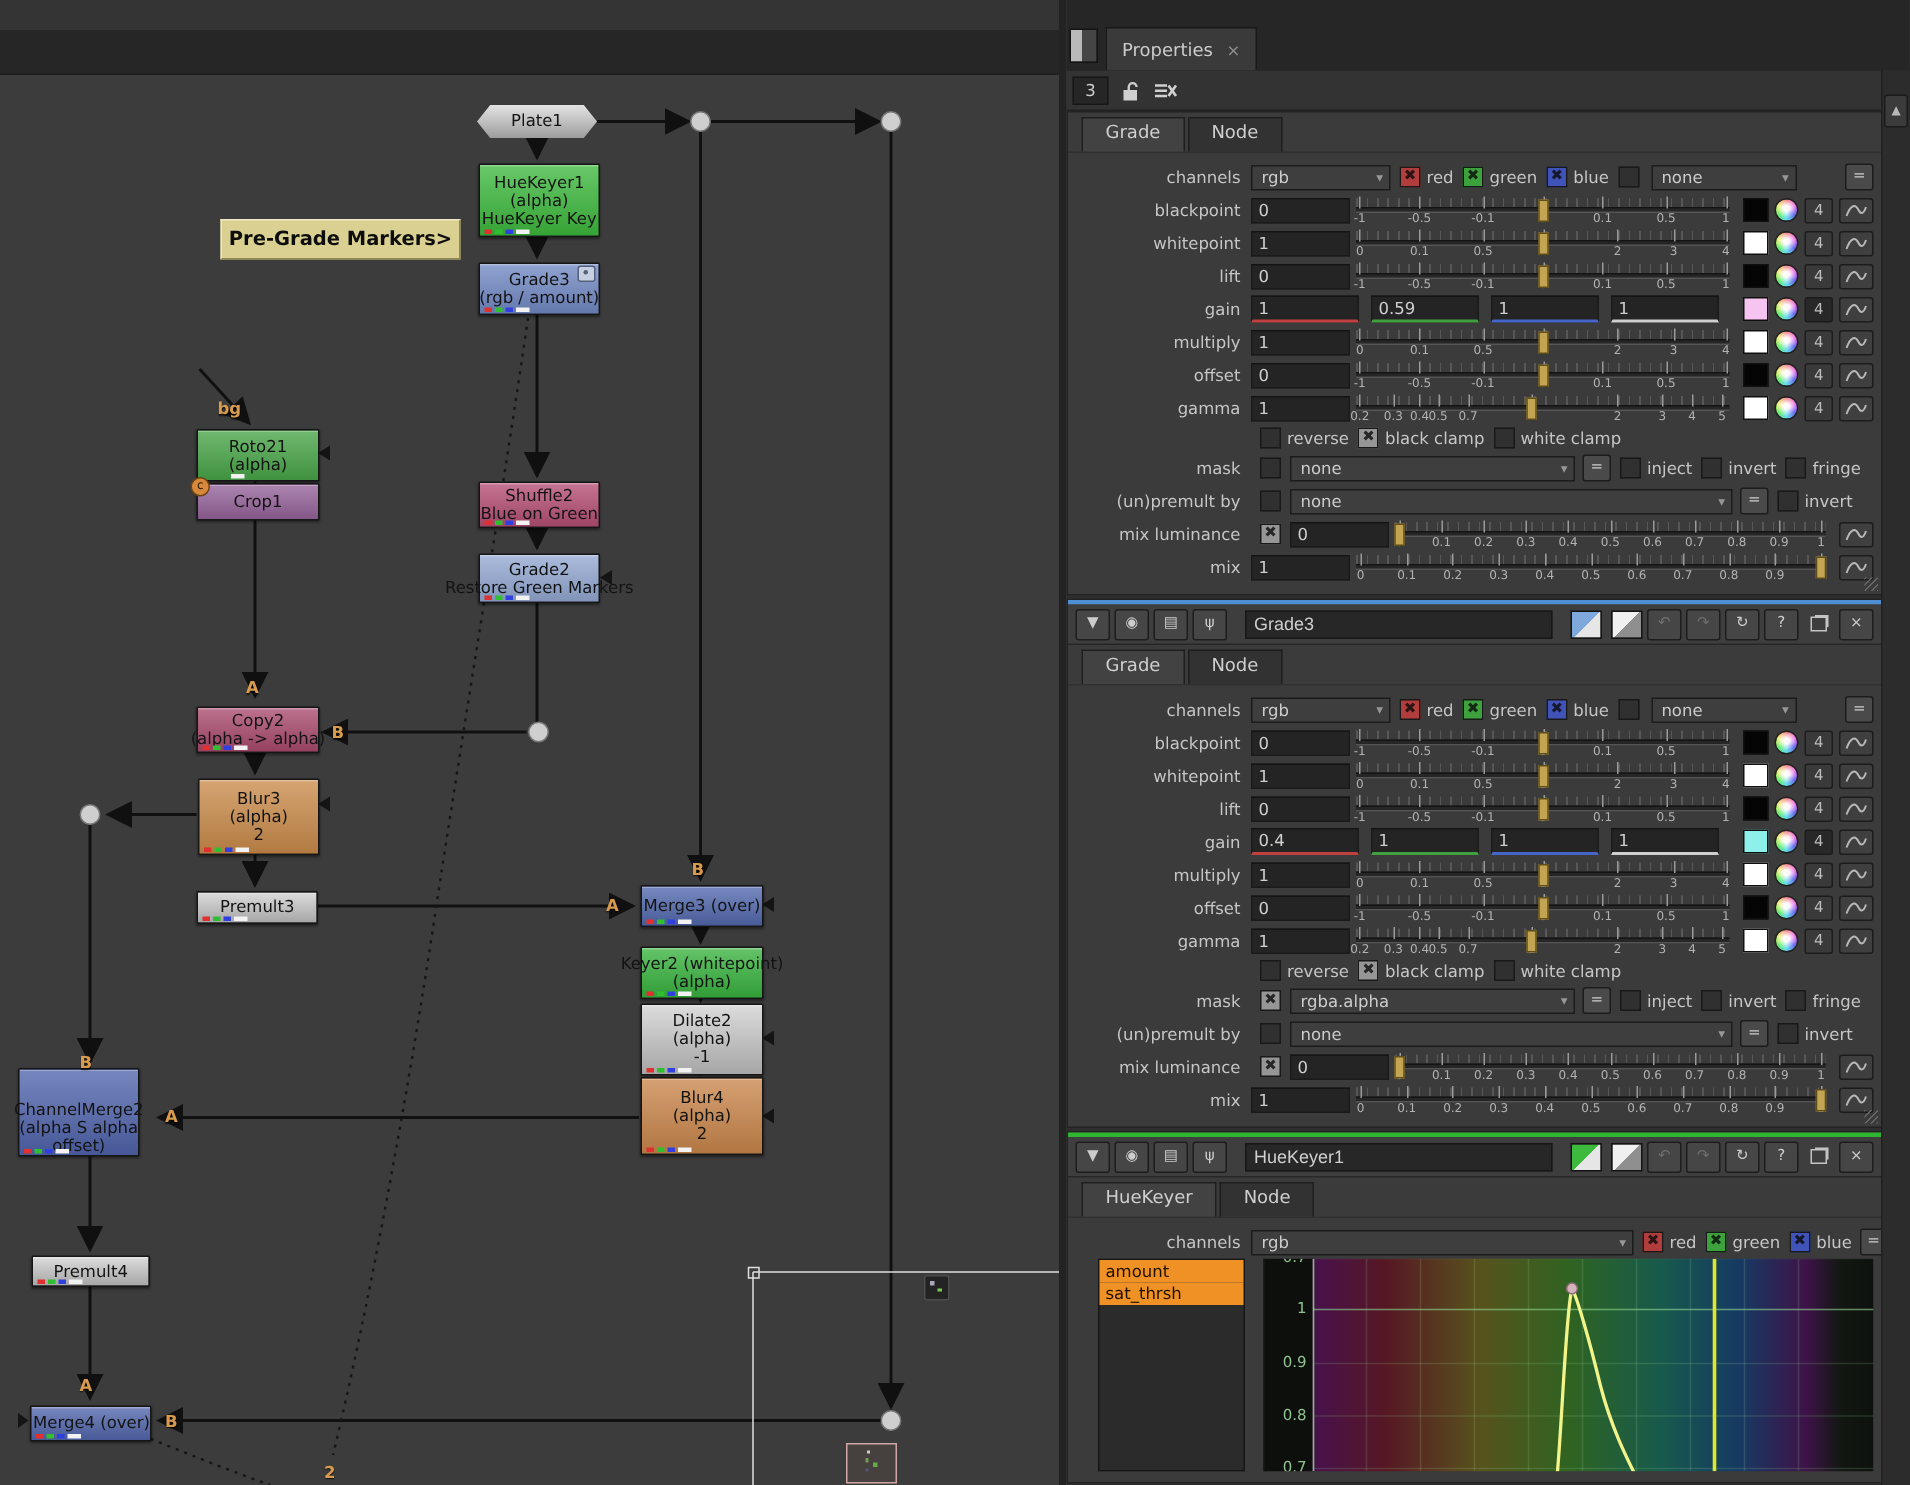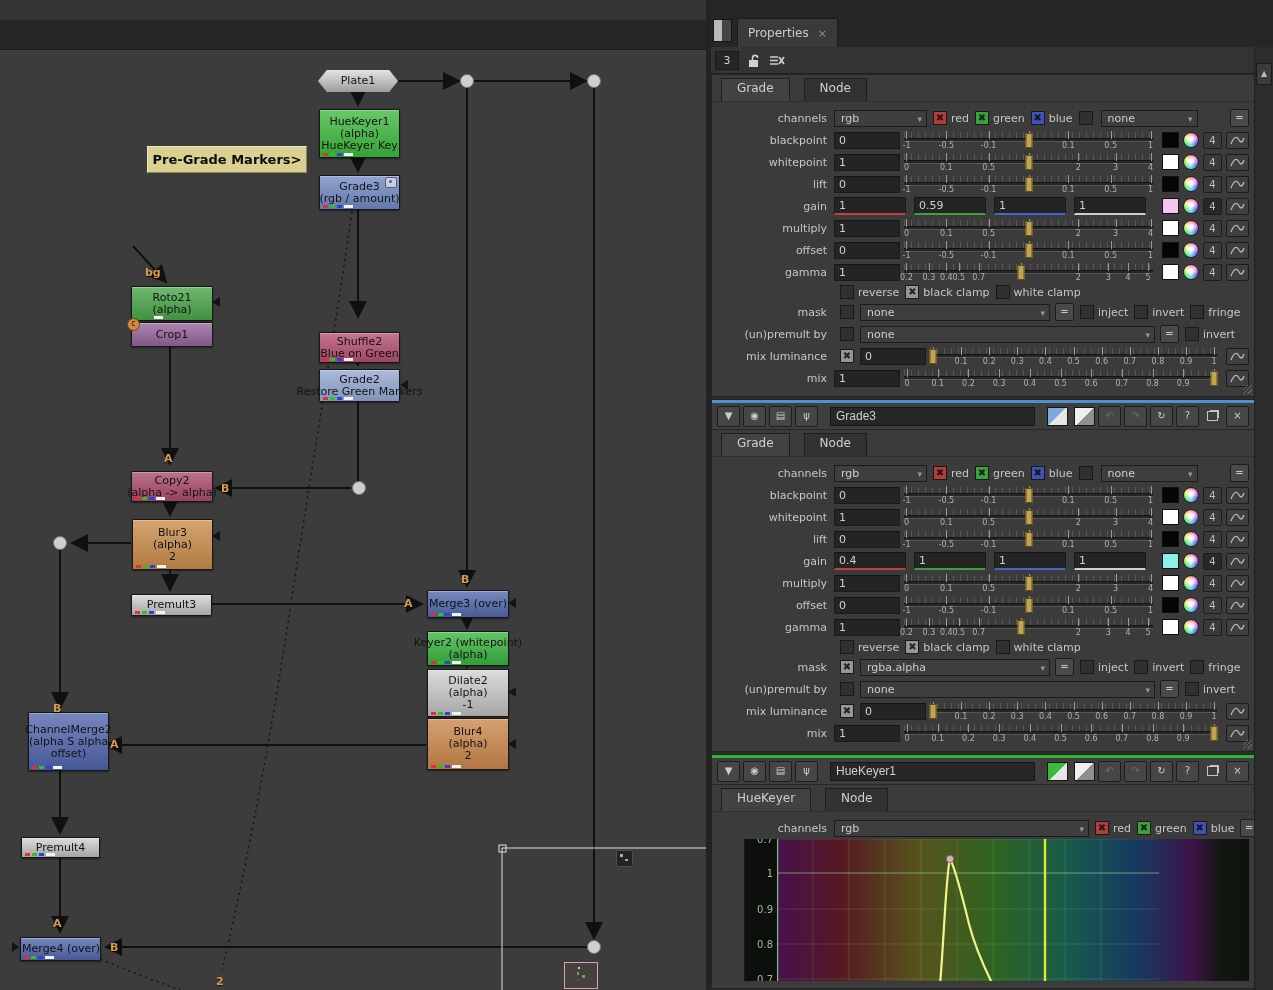--- a/index.html
+++ b/index.html
@@ -52,21 +52,21 @@
   .panel{background:#3b3b3b;border:1px solid #232323;margin-bottom:2px;position:relative;}
   .accent{height:3px;}
   .ptitle{height:26px;background:#3e3e3e;border-bottom:1px solid #272727;display:flex;align-items:center;padding:0 5px;gap:3px;}
   .tbtn{width:21px;height:19px;background:#464646;border:1px solid #1d1d1d;border-radius:2px;color:#cccccc;
     font-size:10px;text-align:center;line-height:18px;flex:none;}
   .tbtn.dim{color:#6f6f6f;}
   .nameinput{flex:1;height:17px;background:#272727;border:1px solid #171717;color:#cfcfcf;font-size:12px;
     padding:0 5px;margin:0 9px;min-width:0;}
   .cbtn{width:19px;height:17px;border:1px solid #141414;flex:none;}
   .winicon{width:9px;height:8px;border:1px solid #c4c4c4;margin:0 5px;flex:none;box-shadow:2px -2px 0 -1px #c4c4c4;}
-  .ptabs{height:23px;padding:3px 0 0 9px;border-bottom:1px solid #303030;display:flex;gap:14px;}
+  .ptabs{height:23px;padding:3px 0 0 9px;border-bottom:1px solid #303030;display:flex;gap:2px;}
   .ptab{padding:2px 15px 3px;font-size:12px;color:#cfcfcf;border:1px solid #1e1e1e;border-bottom:none;background:#323232;}
   .ptab.active{background:#424242;}
   .pbody{padding:5px 5px 7px 3px;}
 
   .row{display:flex;align-items:center;height:22px;font-size:11px;color:#c6c6c6;}
   .row.h18{height:18px;}
   .rlabel{width:112px;text-align:right;padding-right:7px;flex:none;white-space:nowrap;}
   .field{width:56px;height:15px;background:#242424;border:1px solid #1a1a1a;border-top-color:#141414;color:#cfcfcf;
     font-size:11px;font-family:"DejaVu Sans",sans-serif;padding:0 4px;flex:none;}
   .field.wide{width:62px;}
@@ -197,21 +197,21 @@
           <span>Roto21</span>
           <span>(alpha)</span>
           <div class="strip" style="left: 22px;">
             <i style="background: rgb(242, 242, 242); width: 9px;"></i>
           </div>
         </div>
         <div class="node" style="left: 131px; top: 322px; width: 80px; height: 23px; background: linear-gradient(rgba(255, 255, 255, 0.22), rgba(0, 0, 0, 0.12)), rgb(149, 99, 155);">
           <span>Crop1</span>
           <div class="badge-clone">c</div>
         </div>
-        <div class="node" style="left: 319px; top: 332px; width: 79px; height: 29px; background: linear-gradient(rgba(255, 255, 255, 0.22), rgba(0, 0, 0, 0.12)), rgb(181, 78, 115);">
+        <div class="node" style="left: 319px; top: 321px; width: 79px; height: 29px; background: linear-gradient(rgba(255, 255, 255, 0.22), rgba(0, 0, 0, 0.12)), rgb(181, 78, 115);">
           <span>Shuffle2</span>
           <span>Blue on Green</span>
           <div class="strip">
             <i style="background: rgb(224, 48, 48); width: 5px;"></i>
             <i style="background: rgb(47, 191, 47); width: 5px;"></i>
             <i style="background: rgb(48, 64, 224); width: 5px;"></i>
             <i style="background: rgb(242, 242, 242); width: 9px;"></i>
           </div>
         </div>
         <div class="node" style="left: 319px; top: 369px; width: 79px; height: 31px; background: linear-gradient(rgba(255, 255, 255, 0.22), rgba(0, 0, 0, 0.12)), rgb(147, 168, 210);">
@@ -288,21 +288,21 @@
           <span>Blur4</span>
           <span>(alpha)</span>
           <span>2</span>
           <div class="strip">
             <i style="background: rgb(224, 48, 48); width: 5px;"></i>
             <i style="background: rgb(47, 191, 47); width: 5px;"></i>
             <i style="background: rgb(48, 64, 224); width: 5px;"></i>
             <i style="background: rgb(242, 242, 242); width: 9px;"></i>
           </div>
         </div>
-        <div class="node" style="left: 28px; top: 712px; width: 79px; height: 57px; background: linear-gradient(rgba(255, 255, 255, 0.22), rgba(0, 0, 0, 0.12)), rgb(80, 100, 172);">
+        <div class="node" style="left: 12px; top: 712px; width: 79px; height: 57px; background: linear-gradient(rgba(255, 255, 255, 0.22), rgba(0, 0, 0, 0.12)), rgb(80, 100, 172); justify-content: flex-end;">
           <span>ChannelMerge2</span>
           <span>(alpha S alpha</span>
           <span>offset)</span>
           <div class="strip">
             <i style="background: rgb(224, 48, 48); width: 5px;"></i>
             <i style="background: rgb(47, 191, 47); width: 5px;"></i>
             <i style="background: rgb(48, 64, 224); width: 5px;"></i>
             <i style="background: rgb(242, 242, 242); width: 9px;"></i>
           </div>
         </div>
@@ -1082,20 +1082,24 @@
               <div class="cb on" style="background: rgb(177, 61, 61);">✖</div>
               <span class="cblabel">red</span>
               <div class="cb on" style="background: rgb(61, 162, 61);">✖</div>
               <span class="cblabel">green</span>
               <div class="cb on" style="background: rgb(64, 83, 184);">✖</div>
               <span class="cblabel">blue</span>
               <div style="flex: 1 1 0%;"></div>
               <div class="eq">=</div>
             </div>
             <div class="curvewrap">
+              <div class="clist">
+                <div class="citem" style="background: rgb(239, 145, 37);">amount</div>
+                <div class="citem" style="background: rgb(239, 145, 37);">sat_thrsh</div>
+              </div>
               <div class="cgap"></div>
               <div class="cyaxis">
                 <div class="ylab" style="top: 0px;">0.7</div>
                 <div class="ylab" style="top: 34px;">1</div>
                 <div class="ylab" style="top: 70px;">0.9</div>
                 <div class="ylab" style="top: 105px;">0.8</div>
                 <div class="ylab" style="top: 140px;">0.7</div>
               </div>
               <div class="cplot">
                 <svg width="382" height="142" viewBox="0 0 382 142">

